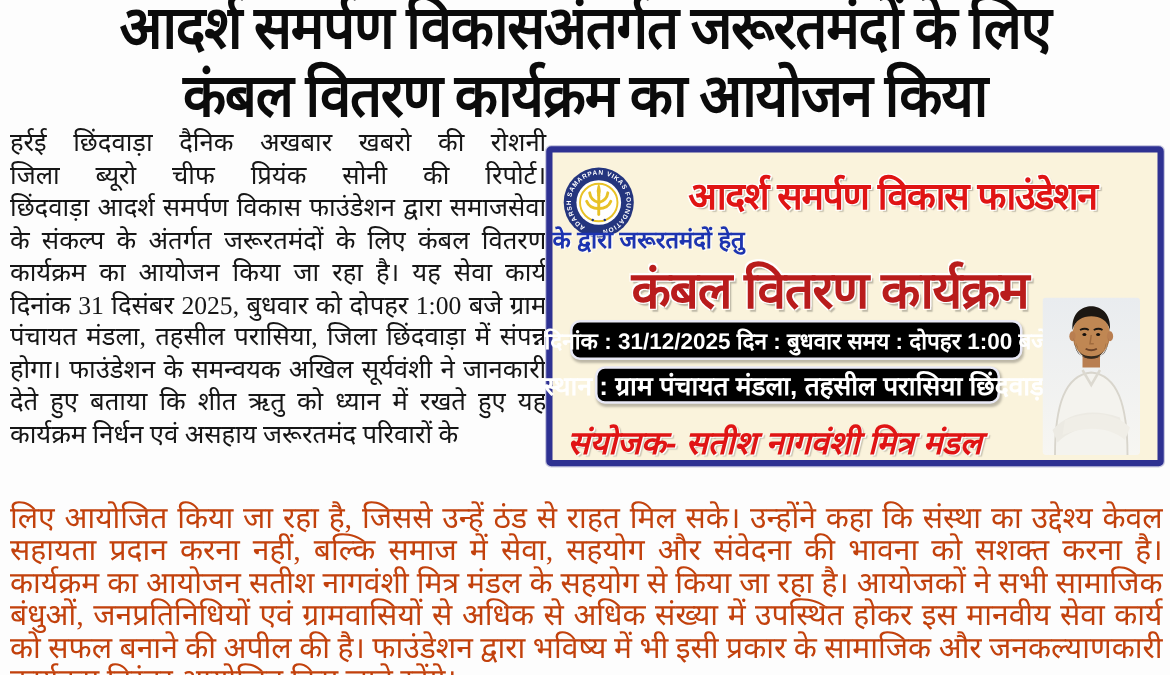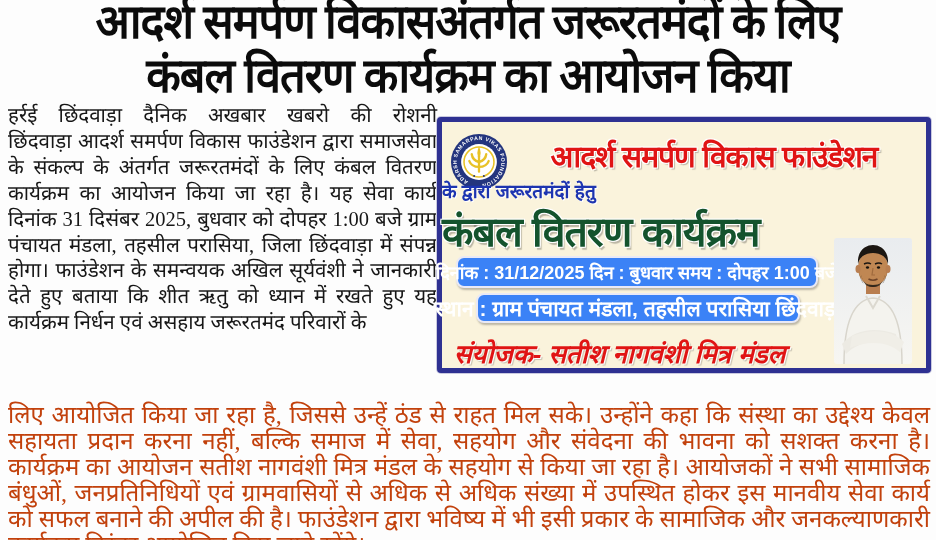--- a/index.html
+++ b/index.html
@@ -64,28 +64,28 @@
   }
   .poster-sub{
     position:absolute;left:0;right:60px;top:56px;
     text-align:left;color:#1d34b0;
     font-size:19px;font-weight:800;
     text-shadow:1px 1px 0 #fff;
     white-space:nowrap;
   }
   .poster-prog{
     position:absolute;left:0;right:40px;top:80px;
-    text-align:left;color:#14532d;
+    text-align:center;color:#b91c1c;
     font-size:41px;font-weight:800;letter-spacing:-1px;
     text-shadow:1px 1px 0 #fff,-1px -1px 0 #fff,1px -1px 0 #fff,-1px 1px 0 #fff,2px 3px 1px rgba(0,0,0,.25);
     white-space:nowrap;
   }
   .band{
     position:absolute;box-sizing:border-box;
-    background:#3b82f6;color:#ffffff;
+    background:#000000;color:#ffffff;
     border:2px solid #e9e9f6;border-radius:8px;
     display:flex;align-items:center;justify-content:center;
     font-weight:800;white-space:nowrap;
     box-shadow:1px 2px 2px rgba(0,0,0,.25);
   }
   .band1{left:14px;top:134px;width:362px;height:32px;font-size:18px;}
   .band2{left:34px;top:171px;width:324px;height:30px;font-size:21px;}
   .poster-organizer{
     position:absolute;left:12px;top:213px;
     color:#e01414;font-size:26px;font-weight:800;
@@ -103,20 +103,21 @@
 
 <div class="page">
 
   <div class="headline">
     <div>आदर्श समर्पण विकासअंतर्गत जरूरतमंदों के लिए</div>
     <div>कंबल वितरण कार्यक्रम का आयोजन किया</div>
   </div>
 
   <div class="left-col">
     <div class="byline">हर्रई छिंदवाड़ा दैनिक अखबार खबरो की रोशनी</div>
+    <div class="byline">जिला ब्यूरो चीफ प्रियंक सोनी की रिपोर्ट।</div>
     <div class="coltext">छिंदवाड़ा आदर्श समर्पण विकास फाउंडेशन द्वारा समाजसेवा के संकल्प के अंतर्गत जरूरतमंदों के लिए कंबल वितरण कार्यक्रम का आयोजन किया जा रहा है। यह सेवा कार्य दिनांक 31 दिसंबर 2025, बुधवार को दोपहर 1:00 बजे ग्राम पंचायत मंडला, तहसील परासिया, जिला छिंदवाड़ा में संपन्न होगा। फाउंडेशन के समन्वयक अखिल सूर्यवंशी ने जानकारी देते हुए बताया कि शीत ऋतु को ध्यान में रखते हुए यह कार्यक्रम निर्धन एवं असहाय जरूरतमंद परिवारों के</div>
   </div>
 
   <div class="poster">
 
     <svg class="poster-logo" viewBox="0 0 60 60" aria-hidden="true">
       <circle cx="30" cy="30" r="29" fill="#24357e"></circle>
       <defs>
         <path id="ringpath" d="M 30 53 A 23 23 0 1 1 30.02 53" fill="none"></path>
       </defs>

